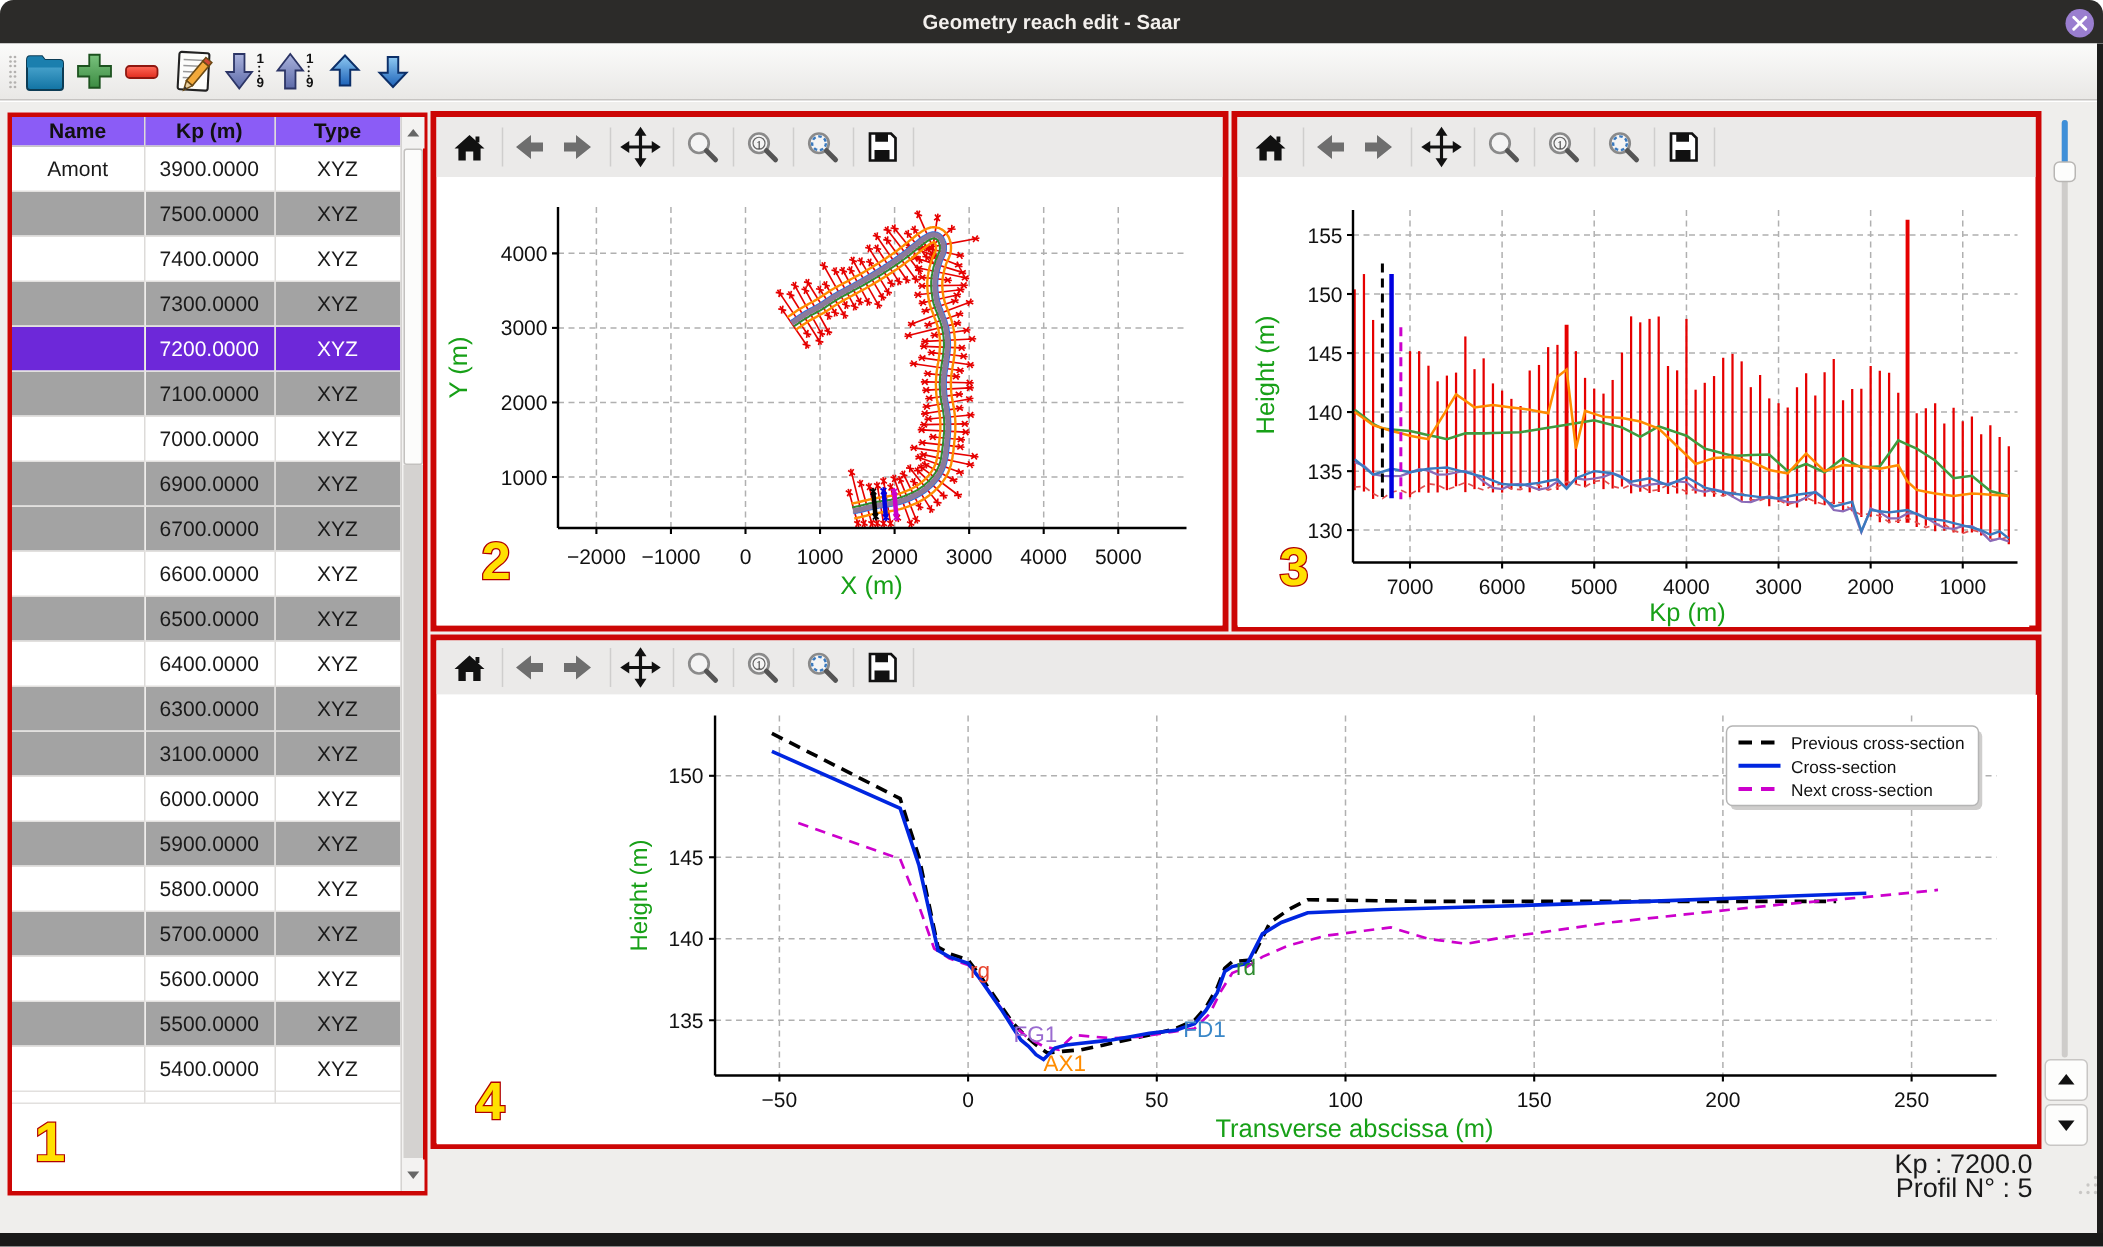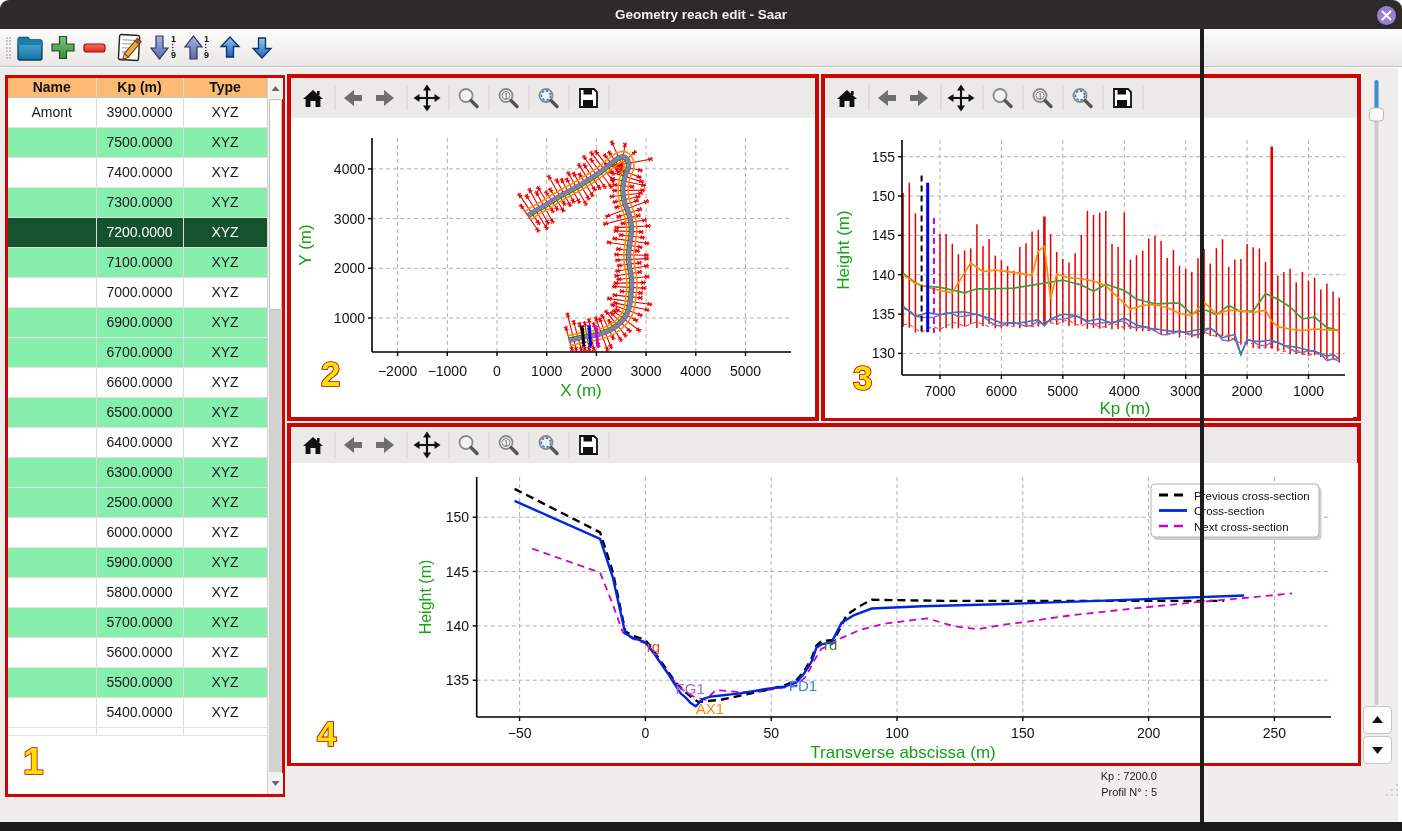--- a/index.html
+++ b/index.html
@@ -1,53 +1,53 @@
 <!DOCTYPE html>
 <html><head><meta charset="utf-8"><style>
 * { margin:0; padding:0; box-sizing:border-box; }
 html,body { width:1402px; height:831px; overflow:hidden; background:#ffffff;
   font-family:"Liberation Sans", sans-serif; }
-#win { position:absolute; left:0; top:0; width:1204px; height:831px; }
+#win { position:absolute; left:0; top:0; width:1402px; height:831px; }
 #titlebar { position:absolute; left:0; top:0; width:1402px; height:29px;
   background:#2c2b29; border-radius:9px 9px 0 0; color:#f3f0ed;
   font-size:13.5px; font-weight:bold; text-align:center; line-height:29px; }
 #closebtn { position:absolute; right:6.5px; top:5.5px; width:19px; height:19px;
   border-radius:50%; background:#9a7ecf; }
 #closebtn svg { position:absolute; left:0; top:0; }
 #toolbar { position:absolute; left:0; top:29px; width:1402px; height:38px;
   background:linear-gradient(#fbfbfa,#e9e8e6); border-bottom:1px solid #c6c4c2; }
 #main { position:absolute; left:0; top:68px; width:1398px; height:754px; background:#efeeec; }
 #rightedge { position:absolute; right:0; top:29px; width:4px; height:793px; background:#1d1d1c; }
 #bottomstrip { position:absolute; left:0; top:822px; width:1402px; height:9px; background:#191918; }
 .redpanel { position:absolute; border:4px solid #cc0605; background:#fff; }
 #panel1 { left:5px; top:75px; width:280px; height:722px; background:#fff; border-width:3px;}
 #panel2 { left:287px; top:74px; width:532px; height:347px; }
 #panel3 { left:821px; top:74px; width:540px; height:347px; }
 #panel4 { left:287px; top:423px; width:1074px; height:343px; }
 .mtb { position:absolute; left:0; top:0; right:0; height:40px; background:#ebeae9; }
 table#tbl { border-collapse:collapse; width:259px; table-layout:fixed; }
 #tbl th { height:19px; font-size:14px; font-weight:bold; color:#111;
-  border-bottom:1px solid #c8c6c4; border-right:1px solid #dddbd9; background:#fdba74; }
+  border-bottom:1px solid #c8c6c4; border-right:1px solid #dddbd9; background:#8b5cf6; }
 #tbl td { height:30px; font-size:14px; color:#1a1a1a; text-align:center;
   border-bottom:1px solid #e2e0de; border-right:1px solid #dddbd9; overflow:hidden;}
 #tbl .c1 { width:88px; } #tbl .c2 { width:87px; } #tbl .c3 { width:84px; }
-#tbl tr.alt td { background:#86efac; }
-#tbl tr.sel td { background:#14532d; color:#fff; }
+#tbl tr.alt td { background:#a3a3a3; }
+#tbl tr.sel td { background:#6d28d9; color:#fff; }
 #tbl tr.partial td { height:8px; }
 #vscroll { position:absolute; left:259px; top:0; width:15px; height:716px;
   background:#f3f2f1; border-left:1px solid #d5d3d1; }
 #vthumb { position:absolute; left:1px; top:21px; width:13px; height:211px;
   background:#fcfcfb; border:1px solid #c3c1bf; border-radius:2px; }
 #vtrack2 { position:absolute; left:1px; top:232px; width:13px; height:462px; background:#d4d2d0; }
 .sbtn { position:absolute; left:0; width:15px; height:21px; background:#f3f2f1; text-align:center; }
 .num { position:absolute; font-size:37px; font-weight:bold; color:#ffe000;
   -webkit-text-stroke:1.6px #b00000; paint-order:stroke; }
 .navbtn { position:absolute; left:1363px; width:29px; height:28px; background:#fdfdfc;
   border:1px solid #c8c6c4; border-radius:4px; }
-#kptext { position:absolute; right:47px; top:769px; text-align:right; font-size:11px; color:#1a1a1a; line-height:15.5px;}
+#kptext { position:absolute; right:47px; top:769px; text-align:right; font-size:18px; color:#1a1a1a; line-height:15.5px;}
 #slider { position:absolute; left:1368px; top:78px; width:17px; height:694px; }
 </style></head>
 <body>
 <div id="win">
   <div id="titlebar">Geometry reach edit - Saar
     <div id="closebtn">
         <svg width="19" height="19">
           <g stroke="#fff" stroke-width="2" stroke-linecap="round">
             <line x1="5.5" y1="5.5" x2="13.5" y2="13.5"></line>
             <line x1="13.5" y1="5.5" x2="5.5" y2="13.5"></line>
@@ -197,21 +197,21 @@
             <td class="c2">6400.0000</td>
             <td class="c3">XYZ</td>
           </tr>
           <tr class="alt">
             <td class="c1"></td>
             <td class="c2">6300.0000</td>
             <td class="c3">XYZ</td>
           </tr>
           <tr class="alt">
             <td class="c1"></td>
-            <td class="c2">2500.0000</td>
+            <td class="c2">3100.0000</td>
             <td class="c3">XYZ</td>
           </tr>
           <tr>
             <td class="c1"></td>
             <td class="c2">6000.0000</td>
             <td class="c3">XYZ</td>
           </tr>
           <tr class="alt">
             <td class="c1"></td>
             <td class="c2">5900.0000</td>

